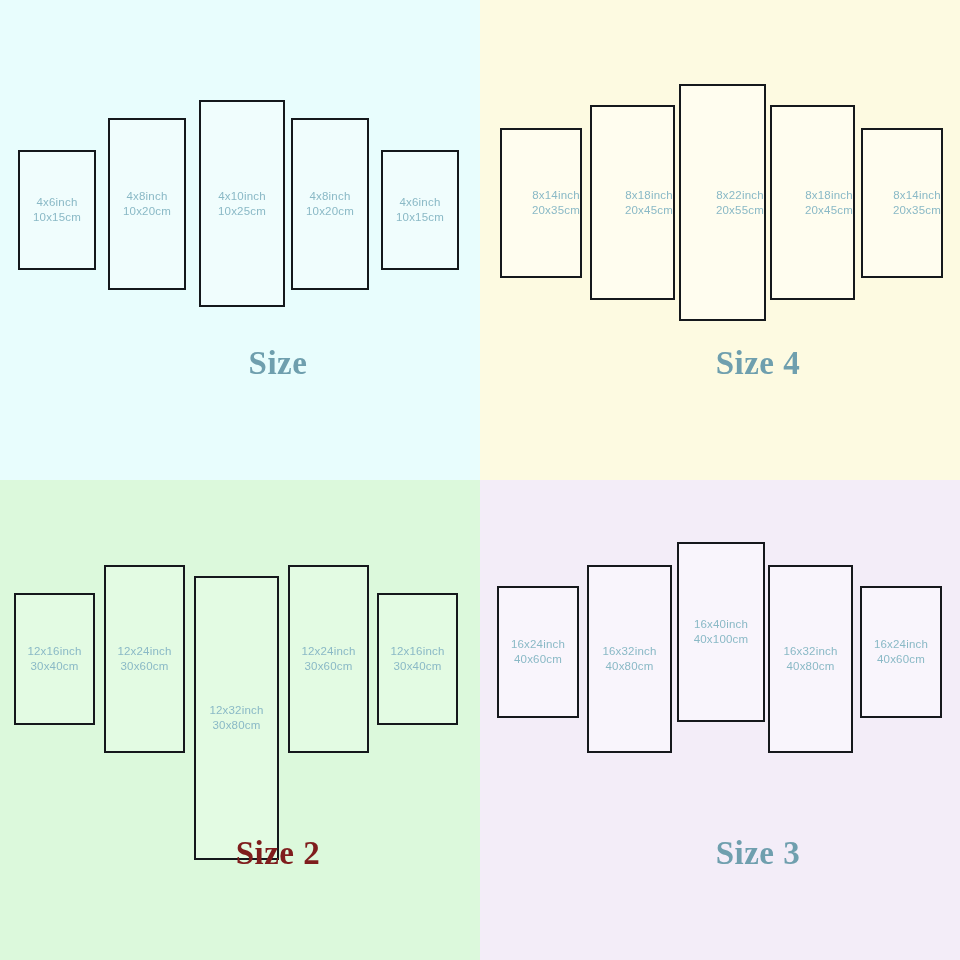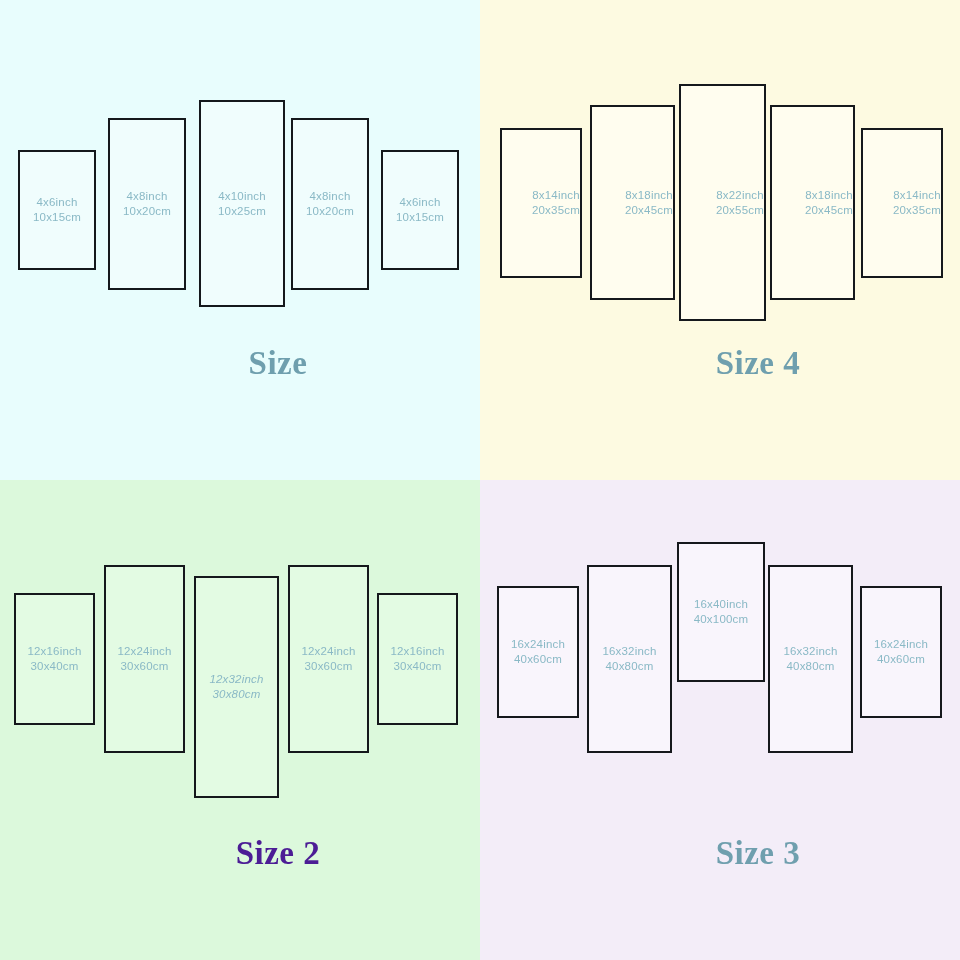--- a/index.html
+++ b/index.html
@@ -162,57 +162,57 @@
           <span class="l1">12x16inch</span>
           <span class="l2">30x40cm</span>
         </div>
       </div>
       <div class="panel" style="left: 104px; top: 85px; width: 81px; height: 188px; background: rgb(227, 251, 227); border-color: rgb(21, 24, 28);">
         <div class="panel-label" style="color: rgb(138, 185, 198);">
           <span class="l1">12x24inch</span>
           <span class="l2">30x60cm</span>
         </div>
       </div>
-      <div class="panel" style="left: 194px; width: 85px; height: 222px; top: 96px; background: rgb(227, 251, 227); border-color: rgb(21, 24, 28); font-style: italic;">
+      <div class="panel" style="left: 194px; width: 85px; height: 284px; top: 96px; background: rgb(227, 251, 227); border-color: rgb(21, 24, 28);">
         <div class="panel-label" style="color: rgb(138, 185, 198);">
           <span class="l1">12x32inch</span>
           <span class="l2">30x80cm</span>
         </div>
       </div>
       <div class="panel" style="left: 288px; top: 85px; width: 81px; height: 188px; background: rgb(227, 251, 227); border-color: rgb(21, 24, 28);">
         <div class="panel-label" style="color: rgb(138, 185, 198);">
           <span class="l1">12x24inch</span>
           <span class="l2">30x60cm</span>
         </div>
       </div>
       <div class="panel" style="left: 377px; top: 113px; width: 81px; height: 132px; background: rgb(227, 251, 227); border-color: rgb(21, 24, 28);">
         <div class="panel-label" style="color: rgb(138, 185, 198);">
           <span class="l1">12x16inch</span>
           <span class="l2">30x40cm</span>
         </div>
       </div>
     </div>
-    <div class="quad-title" style="top: 355px; color: #4c1d95; text-align: center;">Size 2</div>
+    <div class="quad-title" style="top: 355px; color: #7f1d1d; text-align: center;">Size 2</div>
   </div>
 
   <div class="quadrant q-br" style="background: rgb(243, 237, 248);">
     <div class="panel-stage">
       <div class="panel" style="left: 17px; top: 106px; width: 82px; height: 132px; background: rgb(249, 245, 252); border-color: rgb(21, 24, 28);">
         <div class="panel-label" style="color: rgb(138, 185, 198);">
           <span class="l1">16x24inch</span>
           <span class="l2">40x60cm</span>
         </div>
       </div>
       <div class="panel" style="left: 107px; top: 85px; width: 85px; height: 188px; background: rgb(249, 245, 252); border-color: rgb(21, 24, 28);">
         <div class="panel-label" style="color: rgb(138, 185, 198);">
           <span class="l1">16x32inch</span>
           <span class="l2">40x80cm</span>
         </div>
       </div>
-      <div class="panel" style="left: 197px; width: 88px; top: 62px; height: 140px; background: rgb(249, 245, 252); border-color: rgb(21, 24, 28);">
+      <div class="panel" style="left: 197px; width: 88px; top: 62px; height: 180px; background: rgb(249, 245, 252); border-color: rgb(21, 24, 28);">
         <div class="panel-label" style="color: rgb(138, 185, 198);">
           <span class="l1">16x40inch</span>
           <span class="l2">40x100cm</span>
         </div>
       </div>
       <div class="panel" style="left: 288px; top: 85px; width: 85px; height: 188px; background: rgb(249, 245, 252); border-color: rgb(21, 24, 28);">
         <div class="panel-label" style="color: rgb(138, 185, 198);">
           <span class="l1">16x32inch</span>
           <span class="l2">40x80cm</span>
         </div>

